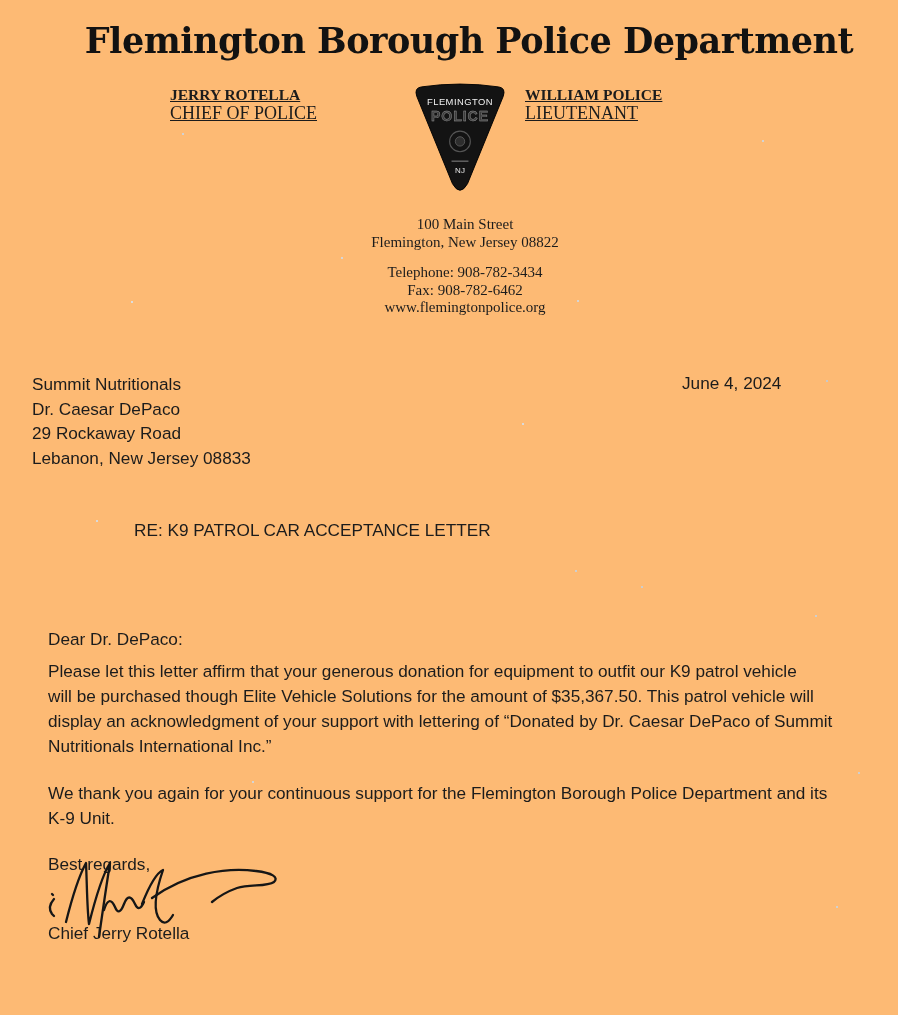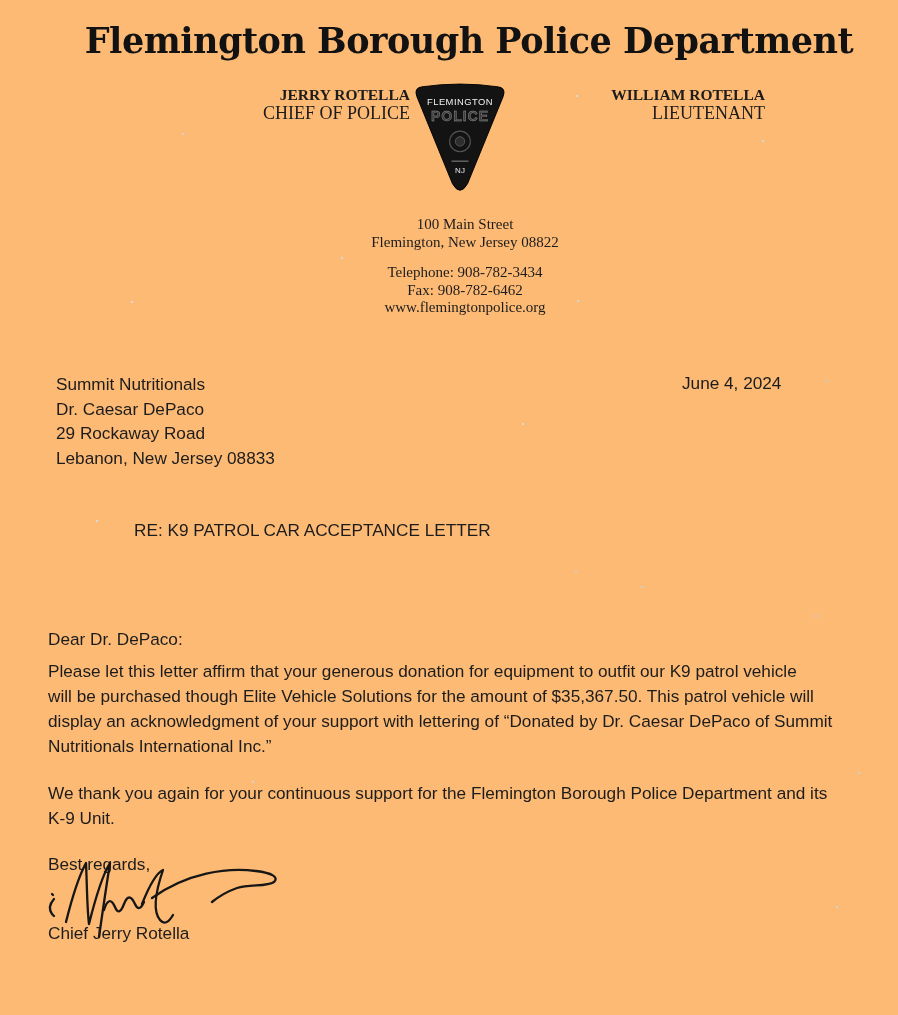--- a/index.html
+++ b/index.html
@@ -17,21 +17,21 @@
   .title {
     left:0; right:0; top:20px;
     text-align:center;
     transform:translateX(20px);
     font-family:"DejaVu Serif", serif;
     font-weight:bold;
     font-size:35px;
     letter-spacing:-0.5px;
     color:#121212;
   }
-  .officer { width:240px; text-align:right; line-height:18px; }
+  .officer { width:240px; text-align:left; line-height:18px;text-decoration:underline; }
   .officer .name { font-weight:bold; font-size:15.5px; }
   .officer .rank { font-size:18px; }
   .hq { left:0; right:0; text-align:center; transform:translateX(16px); font-size:15px; line-height:17.5px; }
   .lines { white-space:pre-line; }
   .body-text { font-size:17.2px; line-height:25px; }
   .recipient { line-height:24.5px; }
   .speck {
     left:0; top:0; width:2px; height:2px; background:transparent;
     box-shadow:
       575px 570px 0 0 #cfcfcf, 762px 140px 0 0 #d4d4d4, 826px 380px 0 0 #c9c9c9,
@@ -51,21 +51,21 @@
   <div class="abs speck"></div>
 
   <div class="abs title">Flemington Borough Police Department</div>
 
   <div class="abs officer serif" style="left:170px; top:86px;">
     <div class="name">JERRY ROTELLA</div>
     <div class="rank">CHIEF OF POLICE</div>
   </div>
 
   <div class="abs officer serif" style="left:525px; top:86px;">
-    <div class="name">WILLIAM ROTELLA</div>
+    <div class="name">WILLIAM POLICE</div>
     <div class="rank">LIEUTENANT</div>
   </div>
 
   <svg class="abs" style="left:413px; top:83px;" width="94" height="114" viewBox="0 0 100 121">
     <path d="M9,4 Q50,-2 91,4 Q99,5 96,14 L58,107 Q50,121 42,107 L4,14 Q1,5 9,4 Z" fill="#131313" stroke="#000" stroke-width="1"></path>
     <text x="50" y="23" text-anchor="middle" font-size="10" letter-spacing="0.5" fill="#f2f2f2">FLEMINGTON</text>
     <text x="50" y="40" text-anchor="middle" font-size="15" font-weight="bold" letter-spacing="1" fill="#3c3c3c" stroke="#9a9a9a" stroke-width="0.45">POLICE</text>
     <circle cx="50" cy="62" r="11" fill="none" stroke="#555" stroke-width="1.2"></circle>
     <circle cx="50" cy="62" r="5" fill="#2e2e2e" stroke="#666" stroke-width="0.8"></circle>
     <line x1="41" y1="83" x2="59" y2="83" stroke="#8f8f8f" stroke-width="1"></line>
@@ -73,21 +73,21 @@
   </svg>
 
   <div class="abs hq serif lines" style="top:216px;">100 Main Street
 Flemington, New Jersey 08822</div>
   <div class="abs hq serif lines" style="top:264px;">Telephone: 908-782-3434
 Fax: 908-782-6462
 www.flemingtonpolice.org</div>
 
   <div class="abs body-text" style="left:682px; top:371px;">June 4, 2024</div>
 
-  <div class="abs body-text recipient lines" style="left:56px; top:372px;">Summit Nutritionals
+  <div class="abs body-text recipient lines" style="left:32px; top:372px;">Summit Nutritionals
 Dr. Caesar DePaco
 29 Rockaway Road
 Lebanon, New Jersey 08833</div>
 
   <div class="abs body-text" style="left:88px; top:518px;margin-left:46px;">RE: K9 PATROL CAR ACCEPTANCE LETTER</div>
 
   <div class="abs body-text" style="left:48px; top:614px;margin-top:13px;">Dear Dr. DePaco:</div>
 
   <div class="abs body-text lines" style="left:48px; top:659px; width:830px;">Please let this letter affirm that your generous donation for equipment to outfit our K9 patrol vehicle
 will be purchased though Elite Vehicle Solutions for the amount of $35,367.50. This patrol vehicle will

